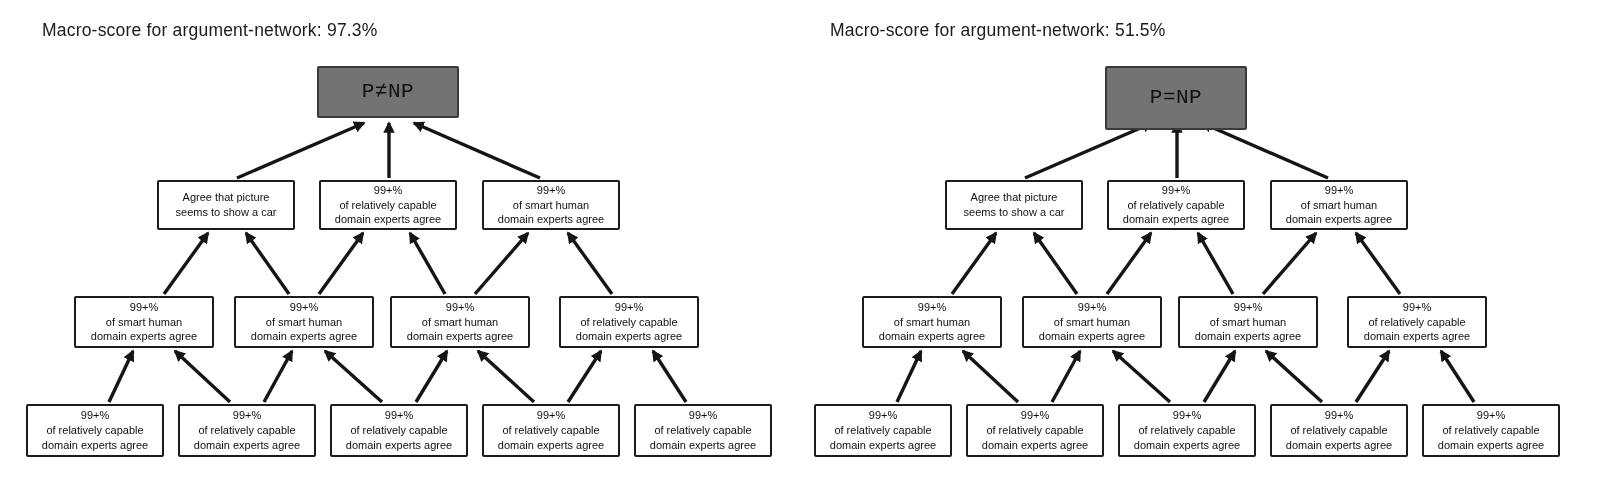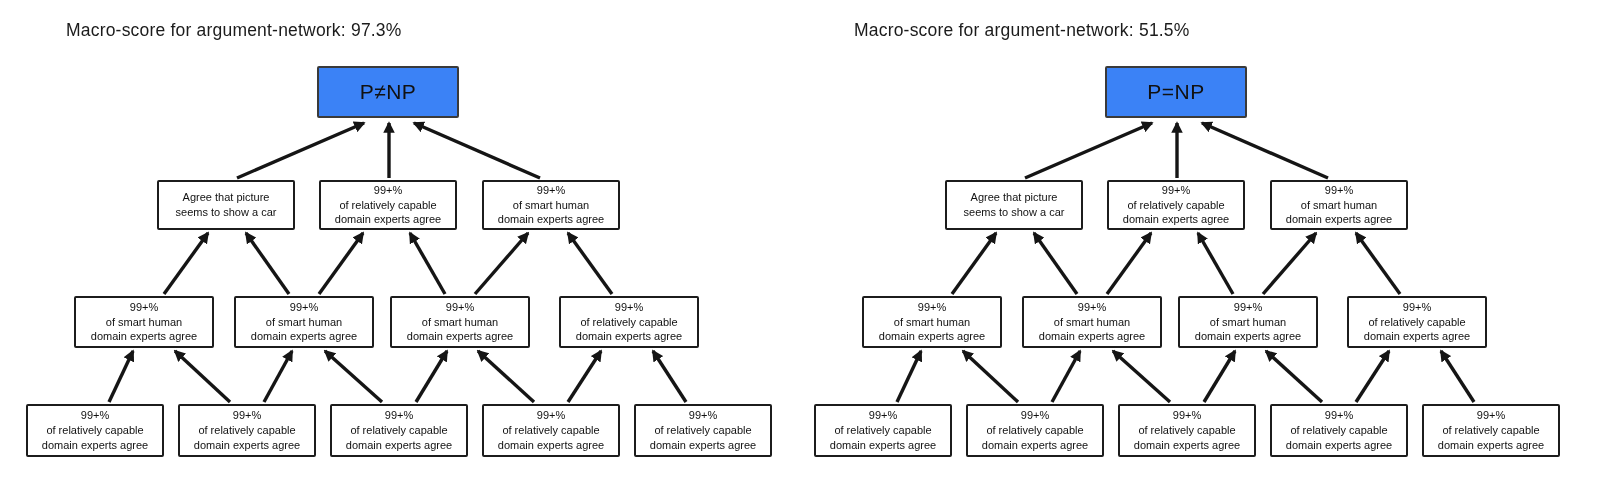--- a/index.html
+++ b/index.html
@@ -7,32 +7,32 @@
     width:1600px;height:495px;position:relative;overflow:hidden;
     background:#ffffff;
     font-family:"Liberation Sans","DejaVu Sans",sans-serif;
   }
   .arrows{position:absolute;left:0;top:0;pointer-events:none;}
   .panel{position:absolute;top:0;width:775px;height:495px;}
   .panel.left{left:12px;}
   .panel.right{left:800px;}
   .title{
     position:absolute;left:30px;top:20px;
-    font-size:17.5px;font-weight:500;color:#1b1b1b;letter-spacing:.2px;margin-left:24px;
+    font-size:17.5px;font-weight:500;color:#1b1b1b;letter-spacing:.2px;
   }
   .node{
     position:absolute;box-sizing:border-box;
     display:flex;align-items:center;justify-content:center;
     text-align:center;white-space:pre-line;
     background:#ffffff;border:2px solid #1c1c1c;border-radius:2px;
     font-size:11px;line-height:1.35;color:#111111;
   }
   .node.root{
-    background:#3b82f6;border-color:#3a3a3a;
-    font-size:21px;letter-spacing:.5px;font-weight:500;
+    background:#737373;border-color:#3a3a3a;
+    font-size:21px;letter-spacing:.5px;font-weight:500;font-family:Liberation Mono, monospace;
   }
 </style>
 </head>
 <body>
 
 <svg class="arrows" width="1600" height="495" viewBox="0 0 1600 495" aria-hidden="true">
   <defs>
     <marker id="ah" viewBox="0 0 10 10" refX="8.5" refY="5" markerWidth="3.4" markerHeight="3.4" orient="auto">
       <path d="M0 0 L10 5 L0 10 Z" fill="#151515"></path>
     </marker>
@@ -100,21 +100,21 @@
   <div class="node" style="left:470px;top:404px;width:138px;height:53px">99+%
 of relatively capable
 domain experts agree</div>
   <div class="node" style="left:622px;top:404px;width:138px;height:53px">99+%
 of relatively capable
 domain experts agree</div>
 </div>
 
 <div class="panel right">
   <div class="title">Macro-score for argument-network: 51.5%</div>
-  <div class="node root" style="left:305px;top:66px;width:142px;height:52px">P=NP</div>
+  <div class="node root" style="left:305px;top:66px;width:142px;height:64px">P=NP</div>
 
   <div class="node" style="left:145px;top:180px;width:138px;height:50px">Agree that picture
 seems to show a car</div>
   <div class="node" style="left:307px;top:180px;width:138px;height:50px">99+%
 of relatively capable
 domain experts agree</div>
   <div class="node" style="left:470px;top:180px;width:138px;height:50px">99+%
 of smart human
 domain experts agree</div>
 

